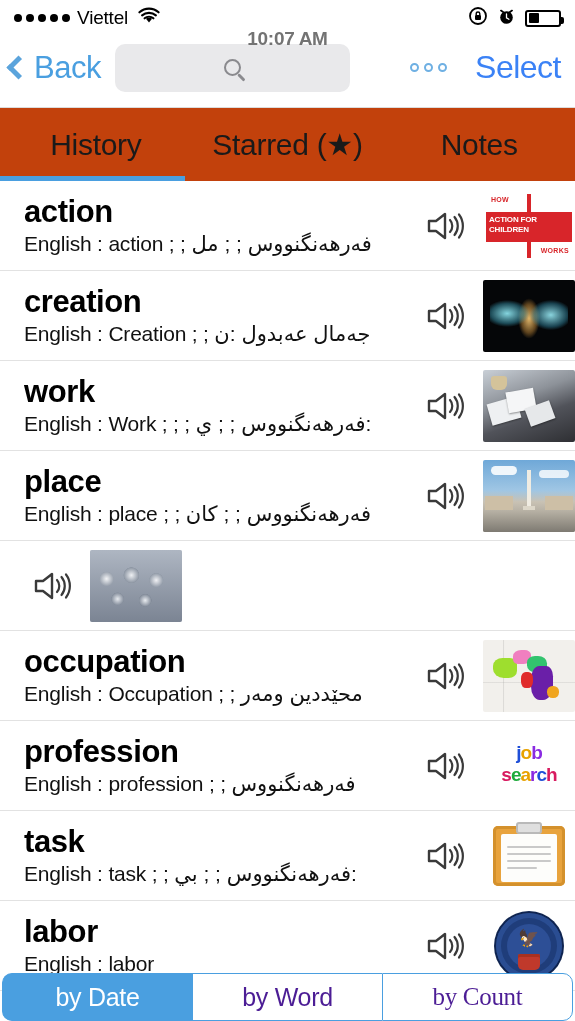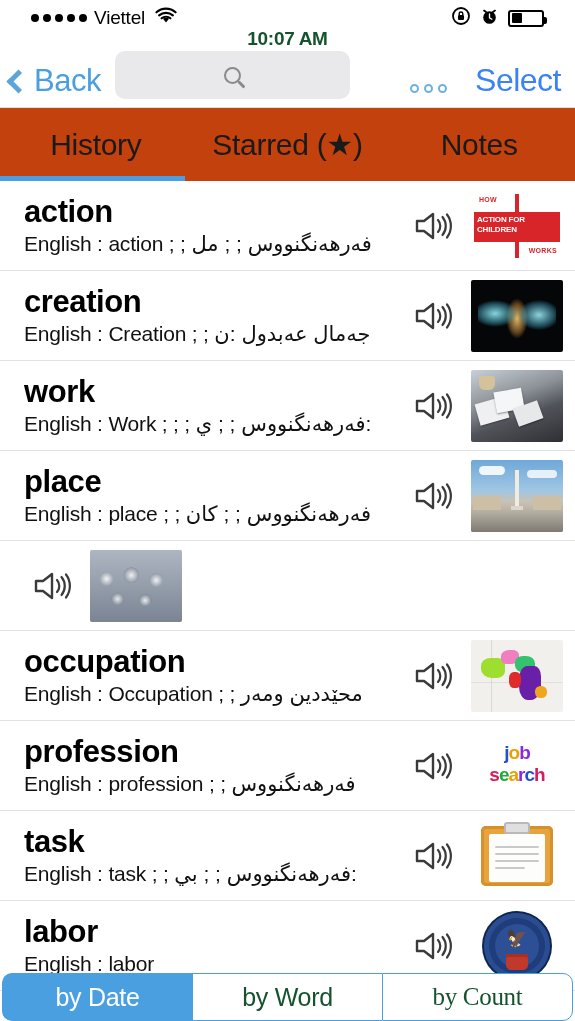--- a/index.html
+++ b/index.html
@@ -9,52 +9,52 @@
     background:#ffffff;
     overflow:hidden;
     position:relative;
   }
 
   
   .statusbar {
     height:36px;
     display:flex;
     align-items:center;
-    padding:0 31px;
+    padding:0 14px;
     background:#ffffff;
     position:relative;
   }
   .sb-left { display:flex; align-items:center; gap:7px; }
   .sig-dots { display:flex; gap:4px; align-items:center; }
   .sig-dots i { width:8px; height:8px; border-radius:50%; background:#000; display:block; }
   .carrier { font-size:19px; font-weight:400; color:#000; letter-spacing:-0.2px; }
   .wifi-ico { margin-left:2px; }
   .sb-center {
     position:absolute; left:0; right:0; text-align:center;
-    font-size:19px; font-weight:700; color:#14532d; letter-spacing:-0.3px;
+    font-size:19px; font-weight:700; color:#737373; letter-spacing:-0.3px;
     pointer-events:none;
     margin-top:42px;
   }
   .sb-right {
     margin-left:auto; display:flex; align-items:center; gap:9px;
   }
   .battery {
     width:36px; height:17px; border:2px solid #000; border-radius:3px;
     position:relative; display:flex; align-items:center; padding:1.5px;
   }
   .battery::after {
     content:""; position:absolute; right:-5px; top:5px;
     width:3px; height:7px; background:#000; border-radius:0 2px 2px 0;
   }
   .battery-fill { height:100%; background:#000; border-radius:1px; }
 
   
   .navbar {
     height:72px;
-    display:flex; align-items:flex-end;
+    display:flex; align-items:center;
     padding:0 14px 8px 10px;
     background:#ffffff;
     border-bottom:1px solid #dcdcdc;
   }
   .back-btn { display:flex; align-items:center; gap:4px; cursor:pointer; }
   .chev {
     width:17px; height:17px;
     border-left:5px solid #5BA4DC; border-bottom:5px solid #5BA4DC;
     transform:rotate(45deg); margin-right:3px;
   }
@@ -93,21 +93,21 @@
   }
 
   
   .list {
     position:absolute; top:181px; left:0; right:0; bottom:0;
     overflow:hidden; background:#fff;
   }
   .row {
     height:90px; display:flex; align-items:center;
     border-bottom:1px solid #e2e2e2;
-    padding:0 12px 0 24px; position:relative;
+    padding:0 0 0 24px; position:relative;
   }
   .row-text { flex:1; min-width:0; overflow:hidden; }
   .word {
     font-size:31px; font-weight:700; color:#000;
     letter-spacing:-0.4px; line-height:1.08; white-space:nowrap;
   }
   .meaning {
     font-size:21px; color:#111; margin-top:3px;
     white-space:nowrap; overflow:hidden; line-height:1.2;
     letter-spacing:-0.2px;
@@ -195,21 +195,21 @@
 
   
   .segbar {
     position:absolute; left:0; right:0; bottom:0;
     height:48px; padding:0 2px 0 2px;
     display:flex; align-items:stretch;
     background:transparent;
   }
   .seg {
     flex:1; display:flex; align-items:center; justify-content:center;
-    font-size:25px; color:#14532d; background:#ffffff;
+    font-size:25px; color:#4c1d95; background:#ffffff;
     border:1.5px solid #4A9FE0; border-right-width:0;
     cursor:pointer; letter-spacing:-0.3px;
   }
   .seg:first-child { border-radius:10px 0 0 10px; }
   .seg:last-child { border-radius:0 10px 10px 0; border-right-width:1.5px;font-family:Liberation Serif, serif; }
   .seg.active { background:#4A9FE0; color:#ffffff;text-align:right; }
 </style>
 </head>
 <body>
 

